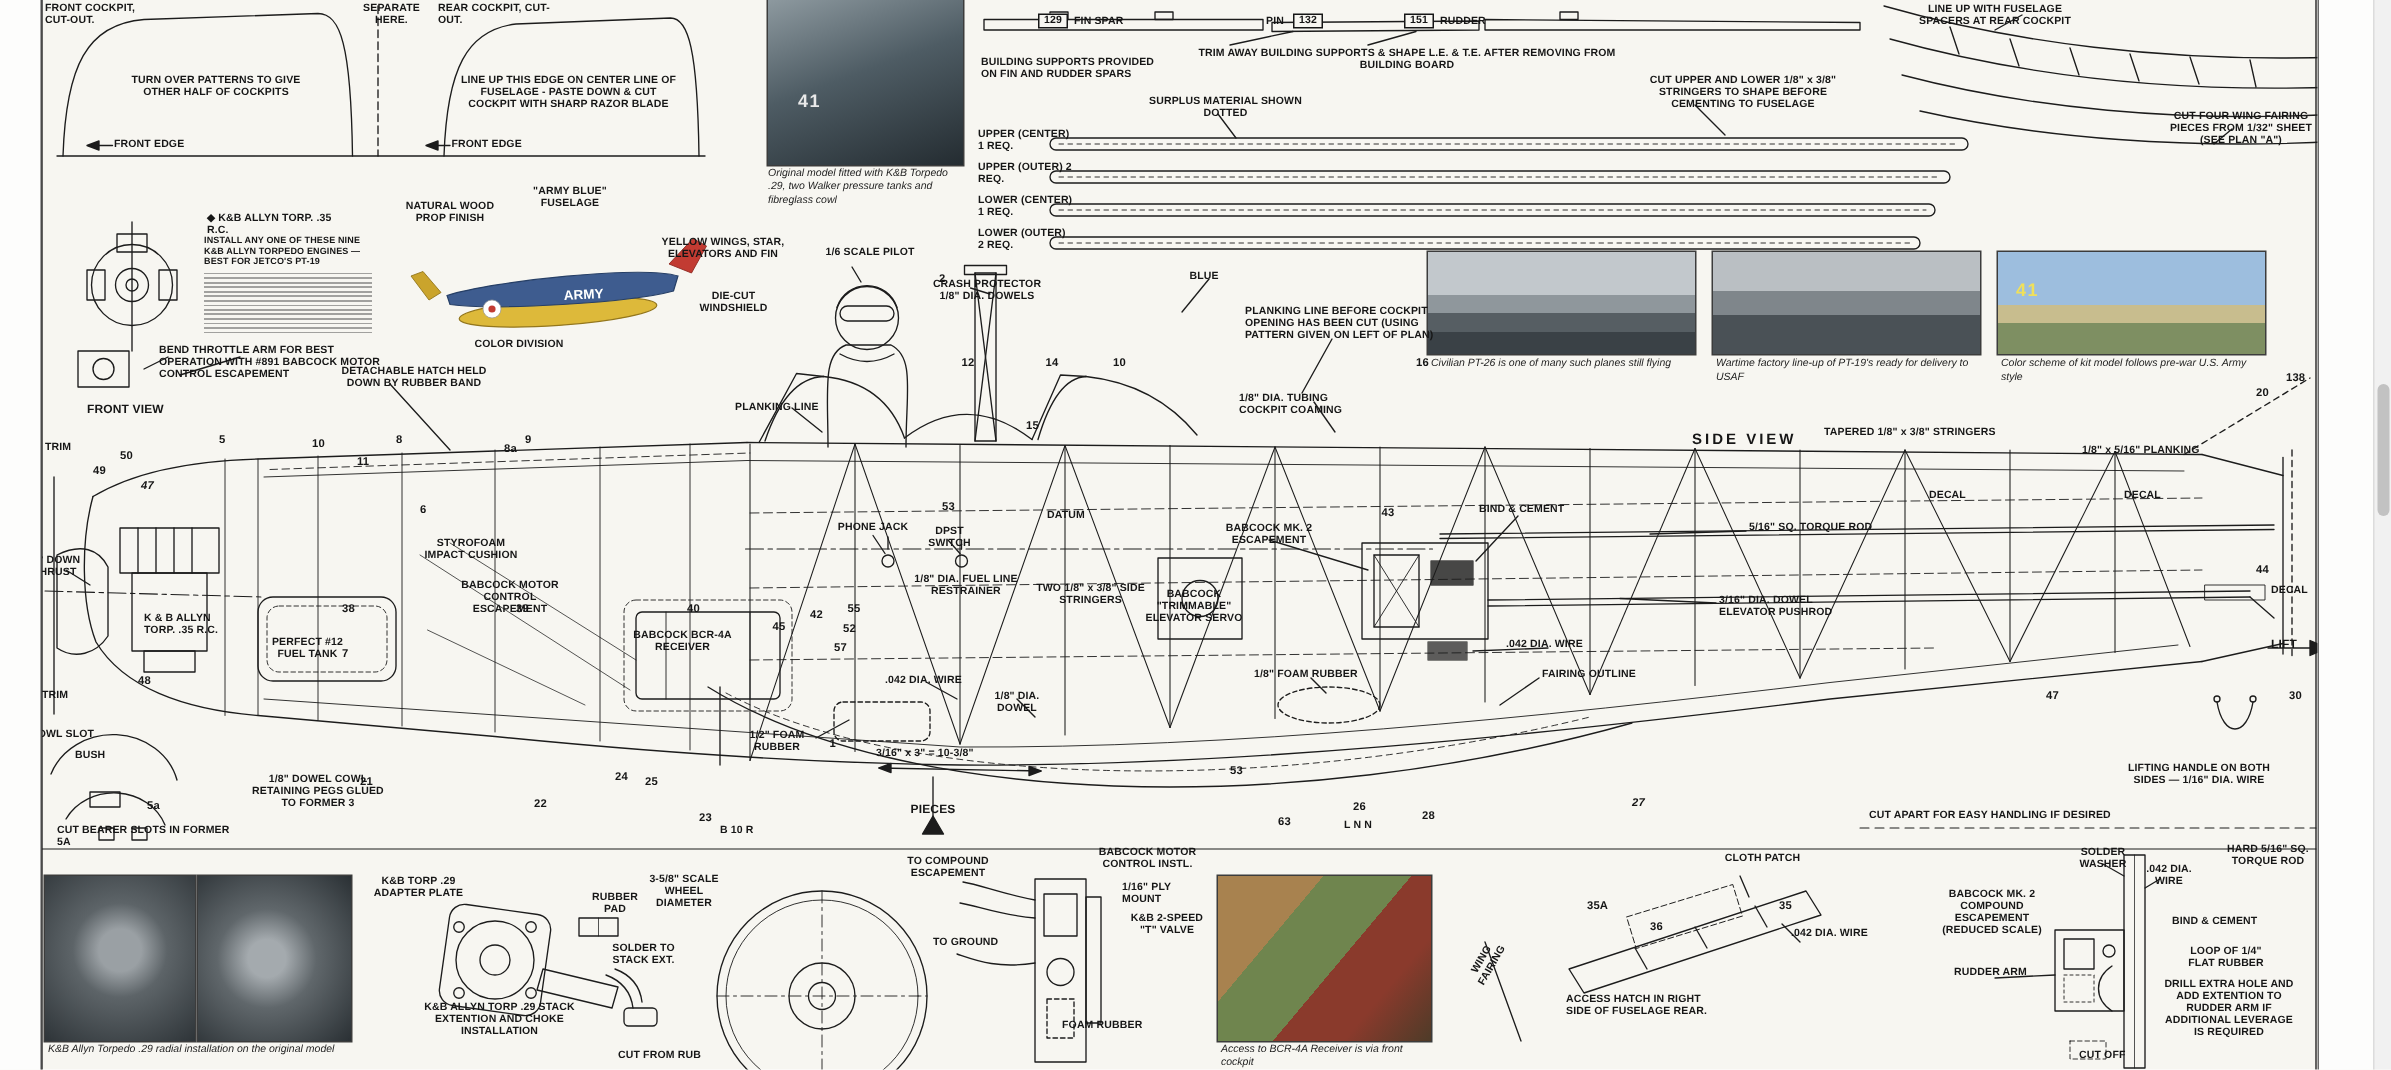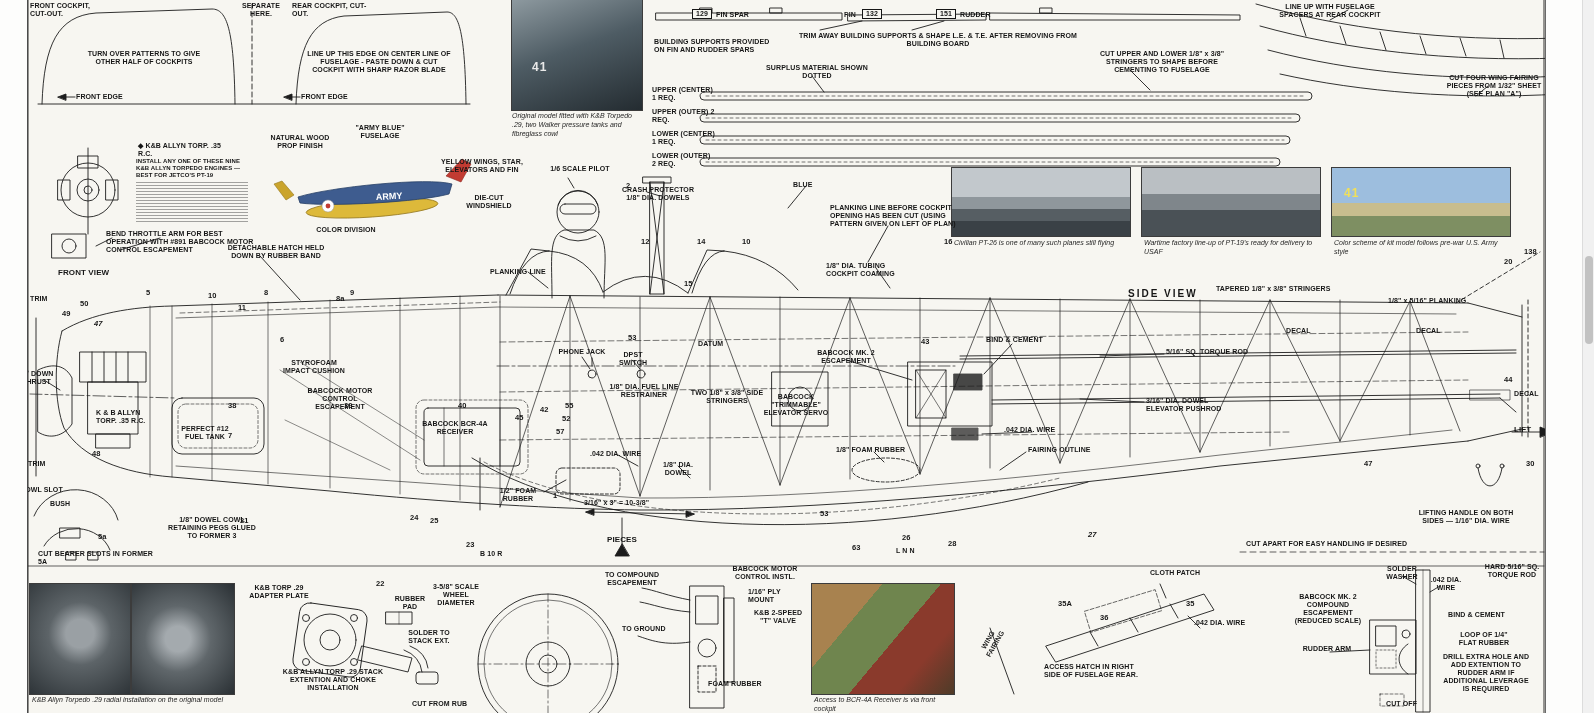--- a/index.html
+++ b/index.html
@@ -461,21 +461,21 @@
       <div class="lbl num" style="left: 1522px; top: 320px; text-align: left; margin-left: 44px;">37</div>
       <div class="lbl num" style="left: 1504px; top: 376px; text-align: center;">44</div>
       <div class="lbl num" style="left: 1526px; top: 460px; text-align: center;">30</div>
       <div class="lbl num" style="left: 1364px; top: 460px; text-align: center;">47</div>
       <div class="lbl num" style="left: 948px; top: 540px; text-align: center;">28</div>
       <div class="lbl num" style="left: 1088px; top: 531px; text-align: center; font-style: italic;">27</div>
       <div class="lbl num" style="left: 902px; top: 534px; text-align: center;">26</div>
       <div class="lbl num" style="left: 852px; top: 544px; text-align: center;">63</div>
       <div class="lbl num" style="left: 820px; top: 510px; text-align: center;">53</div>
       <div class="lbl num" style="left: 240px; top: 517px; text-align: center;">21</div>
-      <div class="lbl num" style="left: 376px; top: 532px; text-align: left; margin-top: 48px;">22</div>
+      <div class="lbl num" style="left: 356px; top: 532px; text-align: left;">22</div>
       <div class="lbl num" style="left: 466px; top: 541px; text-align: center;">23</div>
       <div class="lbl num" style="left: 410px; top: 514px; text-align: center;">24</div>
       <div class="lbl num" style="left: 430px; top: 517px; text-align: center;">25</div>
       <div class="lbl num" style="left: 228px; top: 402px; text-align: center;">38</div>
       <div class="lbl num" style="left: 344px; top: 402px; text-align: center;">39</div>
       <div class="lbl num" style="left: 458px; top: 402px; text-align: center;">40</div>
       <div class="lbl num" style="left: 540px; top: 406px; text-align: center;">42</div>
       <div class="lbl num" style="left: 515px; top: 414px; text-align: left;">45</div>
       <div class="lbl num" style="left: 562px; top: 415px; text-align: center;">52</div>
       <div class="lbl num" style="left: 565px; top: 402px; text-align: center;">55</div>

